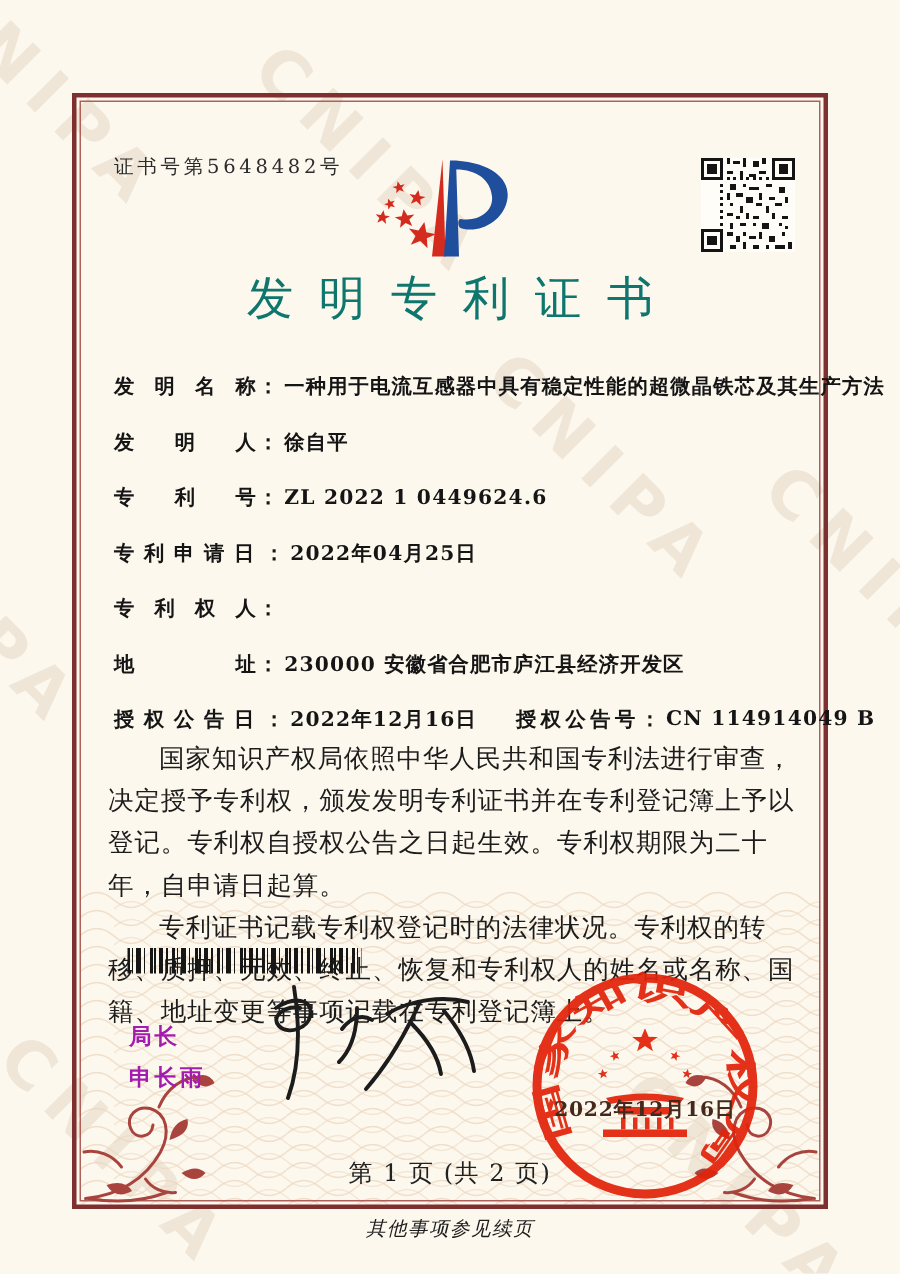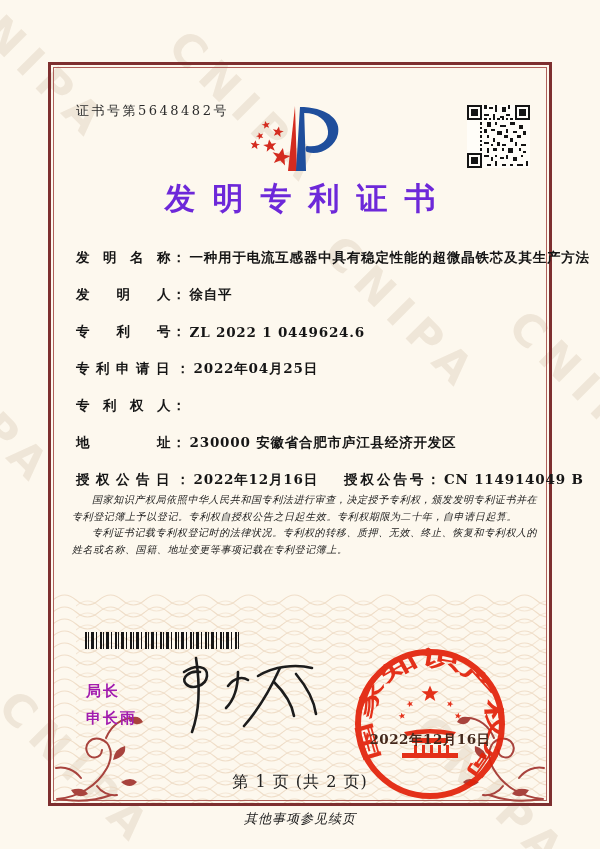--- a/index.html
+++ b/index.html
@@ -31,37 +31,37 @@
   .flourish.fl-right{right:51px;top:698px;transform:scaleX(-1);}
   
   .cert-no{
     position:absolute;left:76px;top:102px;
     font-size:13px;letter-spacing:2.5px;color:#2b2b2b;
   }
   .logo{position:absolute;left:238px;top:101px;width:122px;height:80px;}
   .qr{position:absolute;left:467px;top:105px;width:63px;height:63px;}
   .title{
     position:absolute;left:0;right:0;top:178px;text-align:center;
-    font-size:31px;font-weight:700;color:#6d28d9;
+    font-size:31px;font-weight:400;color:#0f766e;
     letter-spacing:17px;text-indent:17px;
   }
   
   .fields{position:absolute;left:76px;right:58px;top:240px;}
   .frow{height:36.9px;display:flex;align-items:center;font-size:13.5px;color:#151515;}
   .fgroup{display:flex;align-items:flex-start;}
   .fgroup.second{margin-left:26px;}
   .flabel{display:inline-block;min-width:96px;font-weight:600;white-space:pre;}
   .flabel.sp5{letter-spacing:6.5px;min-width:96px;}
   .fgroup.second .flabel{min-width:0;letter-spacing:3px;}
   .fcolon{font-weight:600;}
   .fvalue{margin-left:4px;font-weight:600;letter-spacing:0.8px;white-space:nowrap;}
   
   .paras{
     position:absolute;left:72px;right:60px;top:492px;
-    font-size:10px;line-height:1.66;color:#1c1c1c;font-style:italic;
+    font-size:17px;line-height:1.66;color:#1c1c1c;
   }
   .paras p{margin:0;text-indent:2em;letter-spacing:0.6px;}
   
   .barcode{
     position:absolute;left:85px;top:632px;width:156px;height:17px;
     background:repeating-linear-gradient(90deg,
       #161616 0 2px,transparent 2px 3px,
       #161616 3px 4px,transparent 4px 6px,
       #161616 6px 9px,transparent 9px 11px,
       #161616 11px 12px,transparent 12px 15px);

